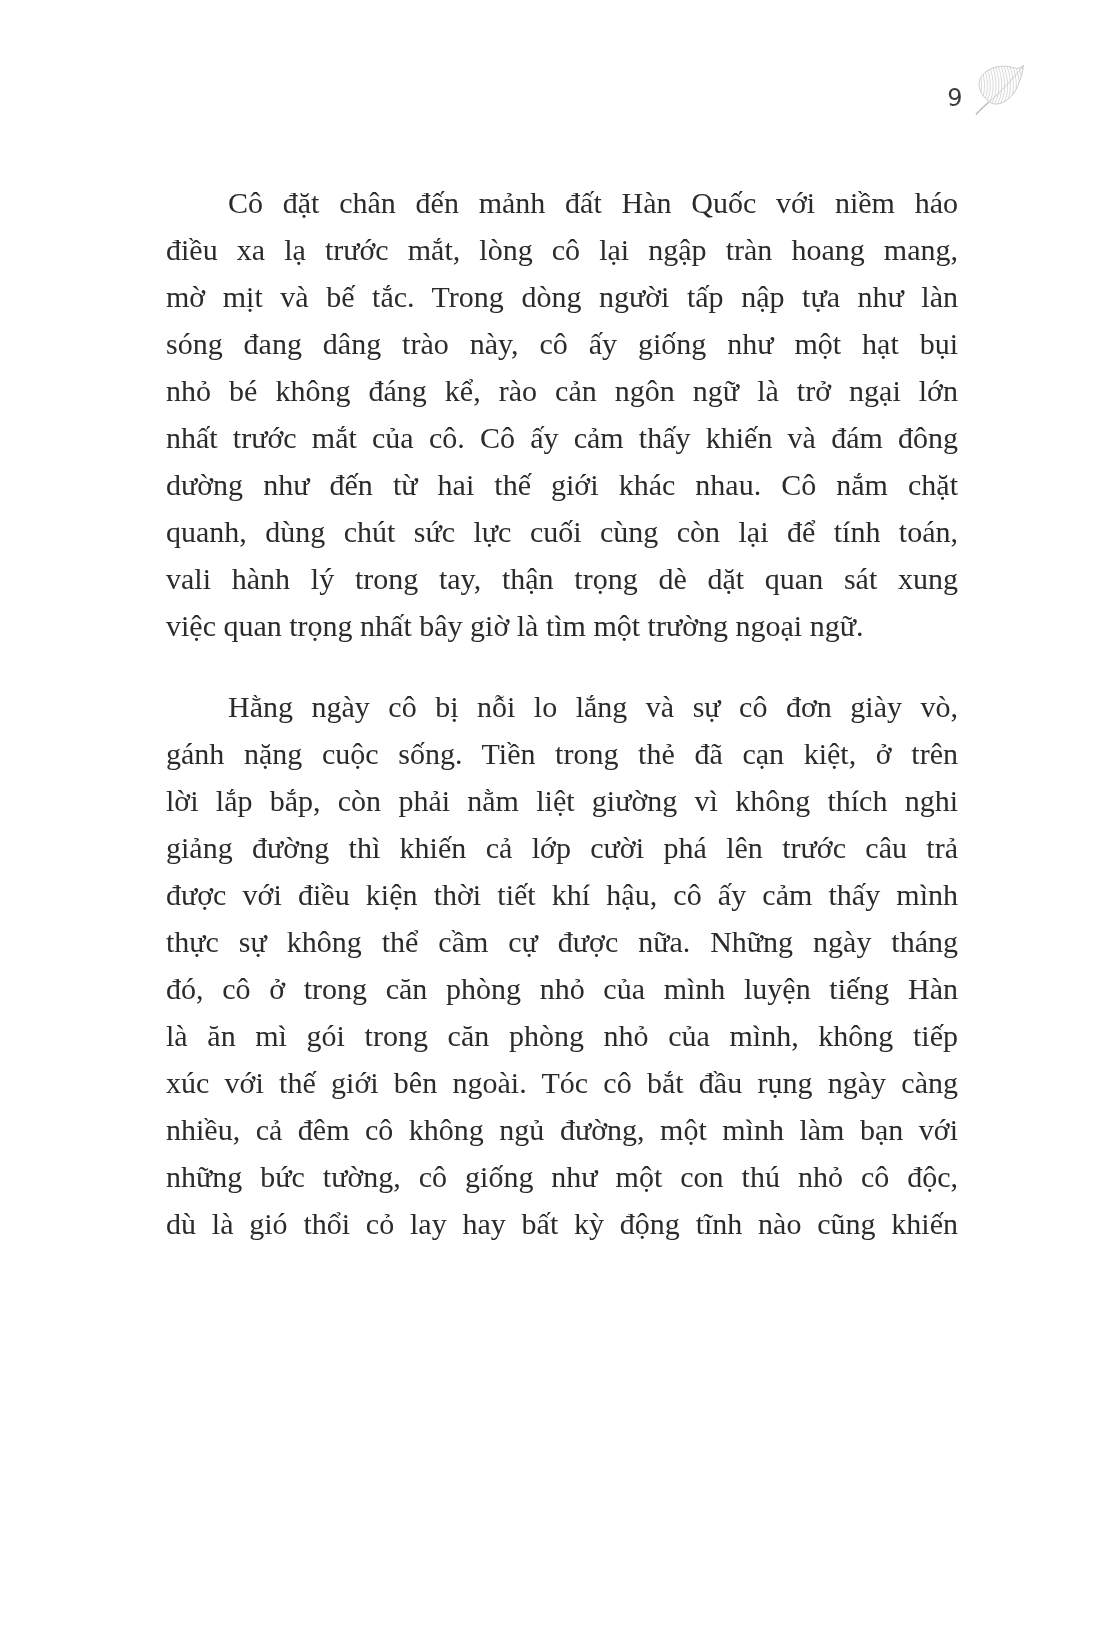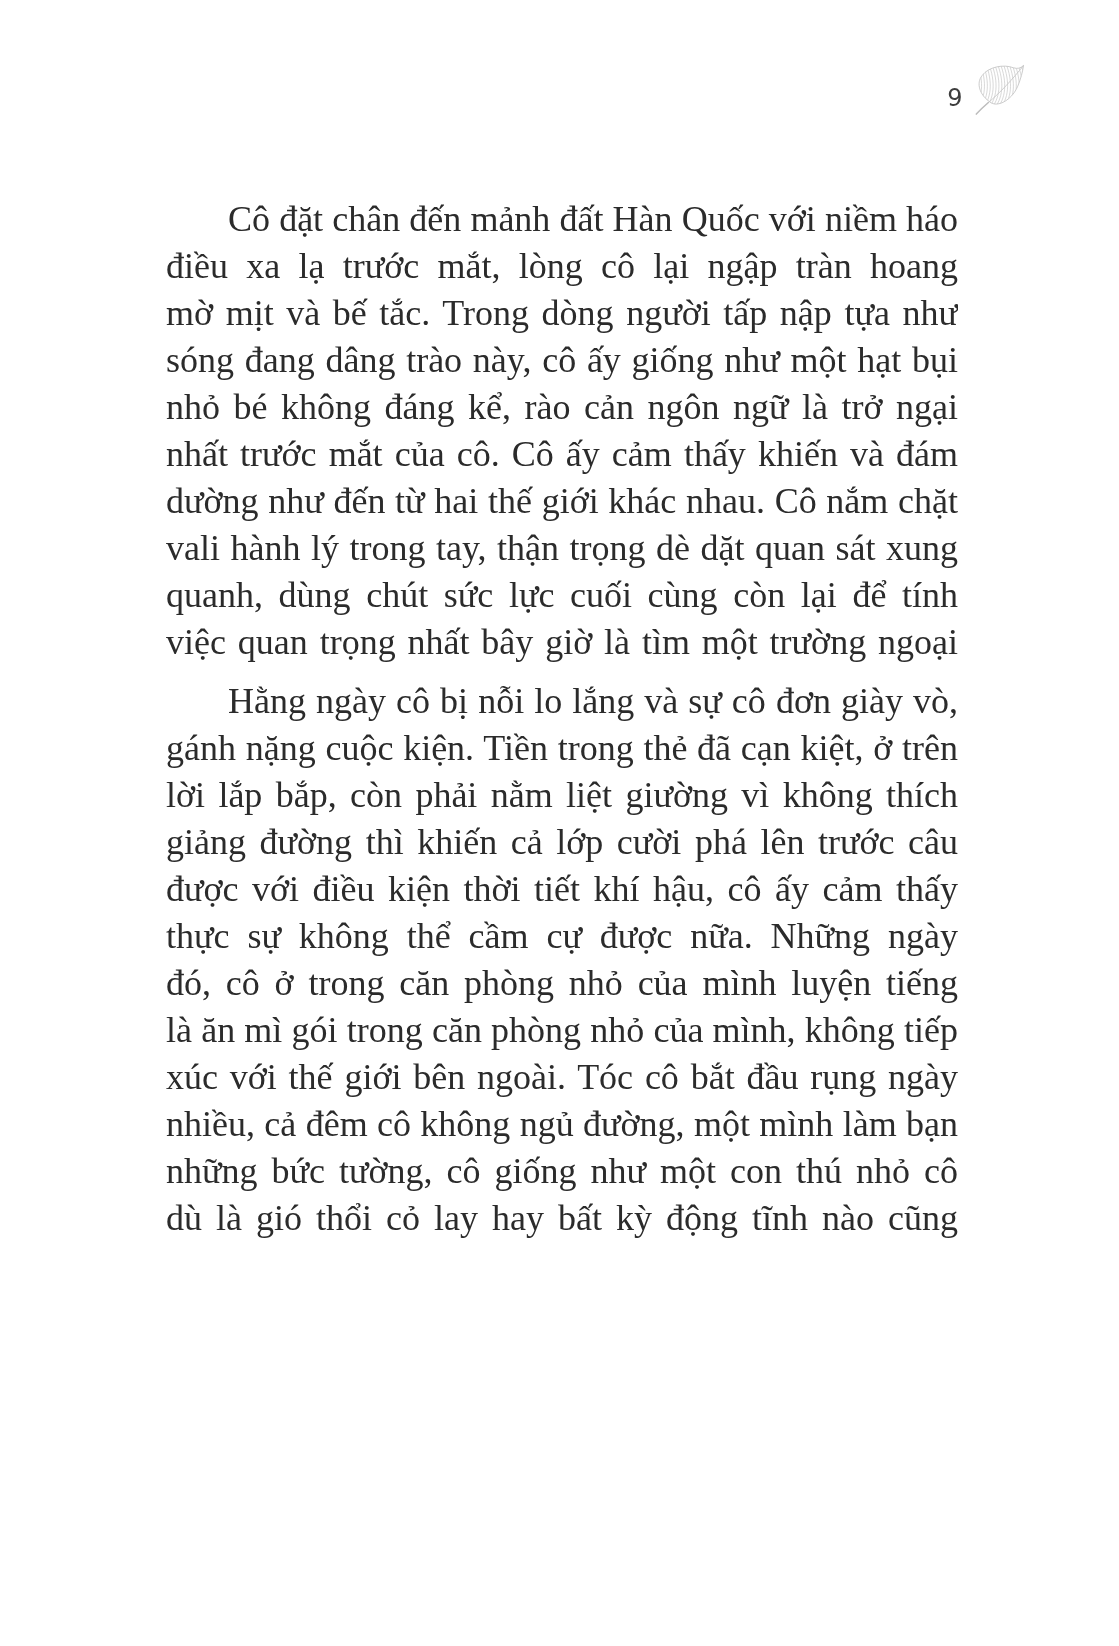--- a/index.html
+++ b/index.html
@@ -22,25 +22,25 @@
     text-align:center;
     font-family:"DejaVu Sans","Liberation Sans",sans-serif;
     font-size:24px;font-weight:500;line-height:24px;
     color:var(--pagenum);
   }
   .leaf{
     position:absolute;top:62px;left:972px;
     width:54px;height:54px;
   }
   .main-text{
-    position:absolute;top:196px;left:166px;width:792px;
-    font-size:36px;line-height:47px;
+    position:absolute;top:179px;left:166px;width:792px;
+    font-size:30px;line-height:47px;
     color:var(--text);
   }
-  .paragraph + .paragraph{margin-top:12px;}
+  .paragraph + .paragraph{margin-top:34px;}
   .line{
     text-align:justify;
     text-align-last:justify;
     height:47px;
     overflow:hidden;
     white-space:normal;
   }
   .line.first{text-indent:62px;}
   .line.last{text-align-last:auto;}
 </style>
@@ -83,27 +83,27 @@
 
 <div class="main-text">
     <div class="paragraph">
       <div class="line first">Cô đặt chân đến mảnh đất Hàn Quốc với niềm háo</div>
       <div class="line">điều xa lạ trước mắt, lòng cô lại ngập tràn hoang mang,</div>
       <div class="line">mờ mịt và bế tắc. Trong dòng người tấp nập tựa như làn</div>
       <div class="line">sóng đang dâng trào này, cô ấy giống như một hạt bụi</div>
       <div class="line">nhỏ bé không đáng kể, rào cản ngôn ngữ là trở ngại lớn</div>
       <div class="line">nhất trước mắt của cô. Cô ấy cảm thấy khiến và đám đông</div>
       <div class="line">dường như đến từ hai thế giới khác nhau. Cô nắm chặt</div>
+      <div class="line">quanh, dùng chút sức lực cuối cùng còn lại để tính toán,</div>
       <div class="line">vali hành lý trong tay, thận trọng dè dặt quan sát xung</div>
-      <div class="line">quanh, dùng chút sức lực cuối cùng còn lại để tính toán,</div>
       <div class="line last">việc quan trọng nhất bây giờ là tìm một trường ngoại ngữ.</div>
     </div>
     <div class="paragraph">
       <div class="line first">Hằng ngày cô bị nỗi lo lắng và sự cô đơn giày vò,</div>
-      <div class="line">gánh nặng cuộc kiện. Tiền trong thẻ đã cạn kiệt, ở trên</div>
+      <div class="line">gánh nặng cuộc sống. Tiền trong thẻ đã cạn kiệt, ở trên</div>
       <div class="line">lời lắp bắp, còn phải nằm liệt giường vì không thích nghi</div>
       <div class="line">giảng đường thì khiến cả lớp cười phá lên trước câu trả</div>
       <div class="line">được với điều kiện thời tiết khí hậu, cô ấy cảm thấy mình</div>
       <div class="line">thực sự không thể cầm cự được nữa. Những ngày tháng</div>
       <div class="line">đó, cô ở trong căn phòng nhỏ của mình luyện tiếng Hàn</div>
       <div class="line">là ăn mì gói trong căn phòng nhỏ của mình, không tiếp</div>
       <div class="line">xúc với thế giới bên ngoài. Tóc cô bắt đầu rụng ngày càng</div>
       <div class="line">nhiều, cả đêm cô không ngủ đường, một mình làm bạn với</div>
       <div class="line">những bức tường, cô giống như một con thú nhỏ cô độc,</div>
       <div class="line">dù là gió thổi cỏ lay hay bất kỳ động tĩnh nào cũng khiến</div>

